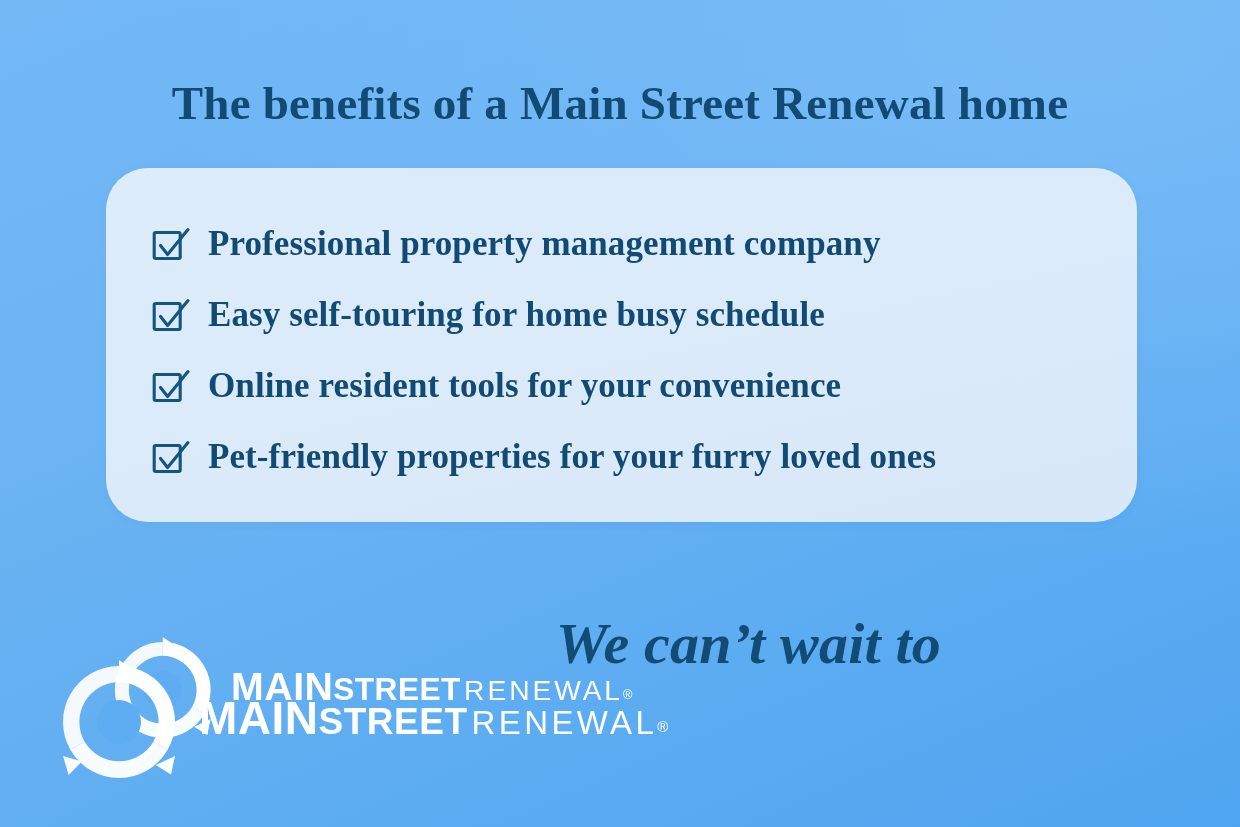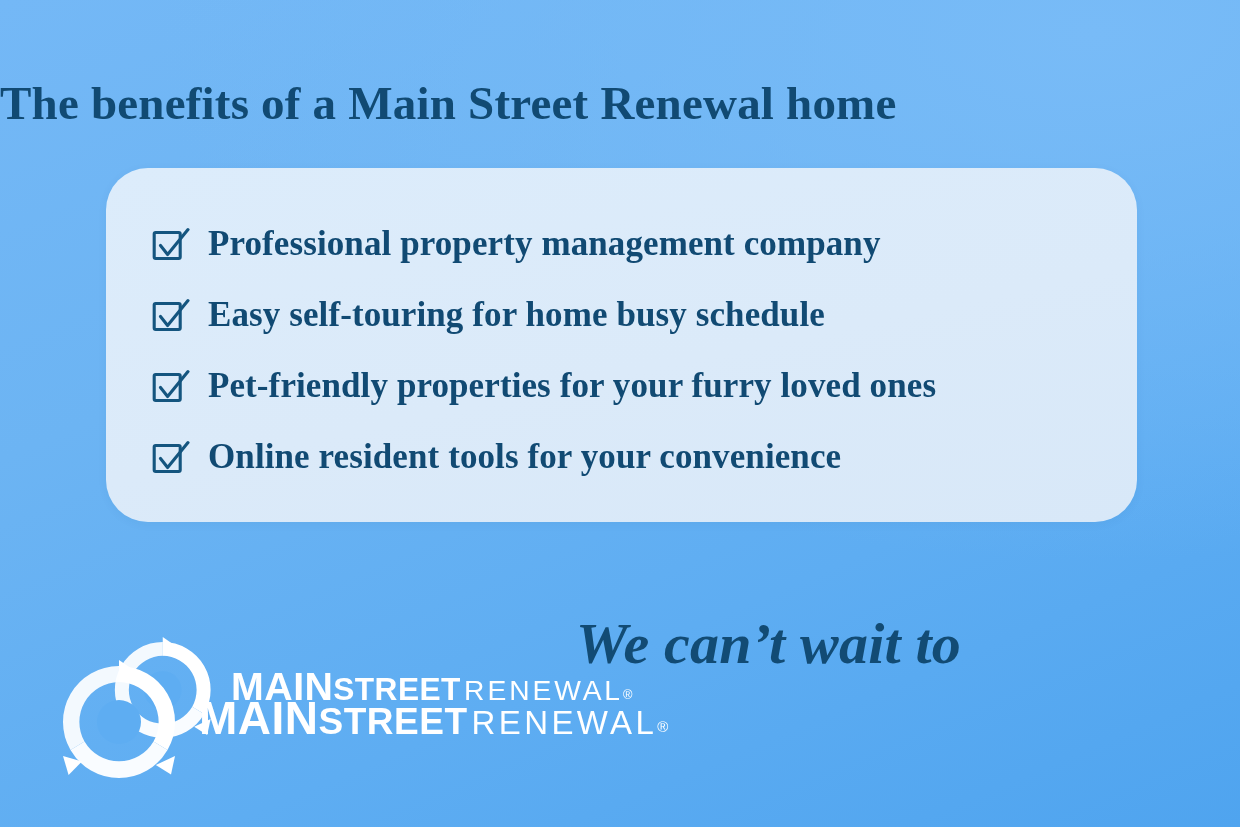--- a/index.html
+++ b/index.html
@@ -25,21 +25,21 @@
       linear-gradient(157deg, #74b8f6 0%, #6cb4f3 34%, #5eadf2 68%, #4fa4ef 100%);
     overflow: hidden;
   }
 
   
   .headline {
     position: absolute;
     left: 0;
     top: 74px;
     width: 1240px;
-    text-align: left;
+    text-align: center;
     font-family: "Liberation Serif", "DejaVu Serif", serif;
     font-weight: bold;
     font-size: 47px;
     line-height: 58px;
     letter-spacing: 0.2px;
     color: #114a73;
     white-space: nowrap;
   }
 
   
@@ -170,21 +170,21 @@
     width: 620px;
     text-align: left;
     font-family: "Liberation Serif", "DejaVu Serif", serif;
     font-style: italic;
     font-weight: bold;
     font-size: 58px;
     line-height: 64px;
     letter-spacing: 0.2px;
     color: #124b74;
   }
-  .tagline .tagline-line { display: block; white-space: nowrap; margin-left: 20px; }
+  .tagline .tagline-line { display: block; white-space: nowrap; }
   .tagline .tagline-line-2 { padding-left: 8px; }
 </style>
 </head>
 <body>
 
 <div class="poster">
 
   <div class="headline">The benefits of a Main Street Renewal home</div>
 
   <div class="card">
@@ -210,31 +210,31 @@
         <span class="benefit-text">Easy self-touring for home busy schedule</span>
       </li>
 
       <li class="benefit-item">
         <span class="check-box-icon">
           <svg viewBox="0 0 38 34" xmlns="http://www.w3.org/2000/svg">
             <rect x="2.2" y="5.5" width="26" height="26" rx="1.5" fill="none" stroke="#14557f" stroke-width="3.1"></rect>
             <path d="M8.5 18.5 L15.6 27.5 L36 2.6" fill="none" stroke="#14557f" stroke-width="3.1" stroke-linecap="round" stroke-linejoin="round"></path>
           </svg>
         </span>
+        <span class="benefit-text">Online resident tools for your convenience</span>
+      </li>
+
+      <li class="benefit-item">
+        <span class="check-box-icon">
+          <svg viewBox="0 0 38 34" xmlns="http://www.w3.org/2000/svg">
+            <rect x="2.2" y="5.5" width="26" height="26" rx="1.5" fill="none" stroke="#14557f" stroke-width="3.1"></rect>
+            <path d="M8.5 18.5 L15.6 27.5 L36 2.6" fill="none" stroke="#14557f" stroke-width="3.1" stroke-linecap="round" stroke-linejoin="round"></path>
+          </svg>
+        </span>
         <span class="benefit-text">Pet-friendly properties for your furry loved ones</span>
-      </li>
-
-      <li class="benefit-item">
-        <span class="check-box-icon">
-          <svg viewBox="0 0 38 34" xmlns="http://www.w3.org/2000/svg">
-            <rect x="2.2" y="5.5" width="26" height="26" rx="1.5" fill="none" stroke="#14557f" stroke-width="3.1"></rect>
-            <path d="M8.5 18.5 L15.6 27.5 L36 2.6" fill="none" stroke="#14557f" stroke-width="3.1" stroke-linecap="round" stroke-linejoin="round"></path>
-          </svg>
-        </span>
-        <span class="benefit-text">Online resident tools for your convenience</span>
       </li>
 
     </ul>
   </div>
 
   <div class="footer">
 
     <div class="logo-lockup logo-back">
       <span class="logo-emblem">
         <svg viewBox="0 0 128 128" xmlns="http://www.w3.org/2000/svg">

